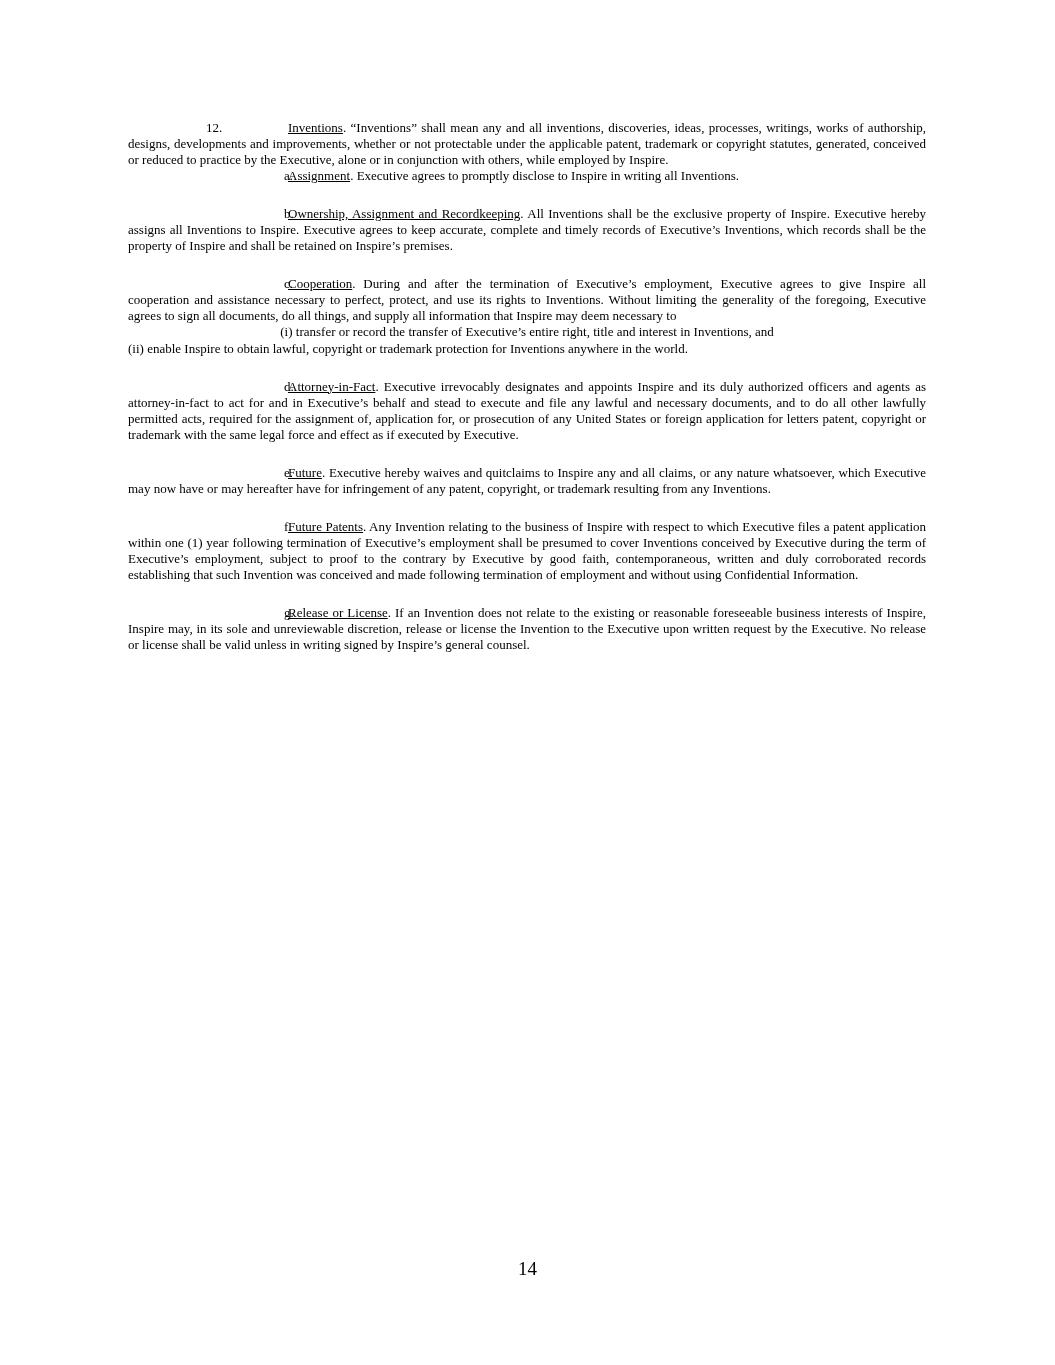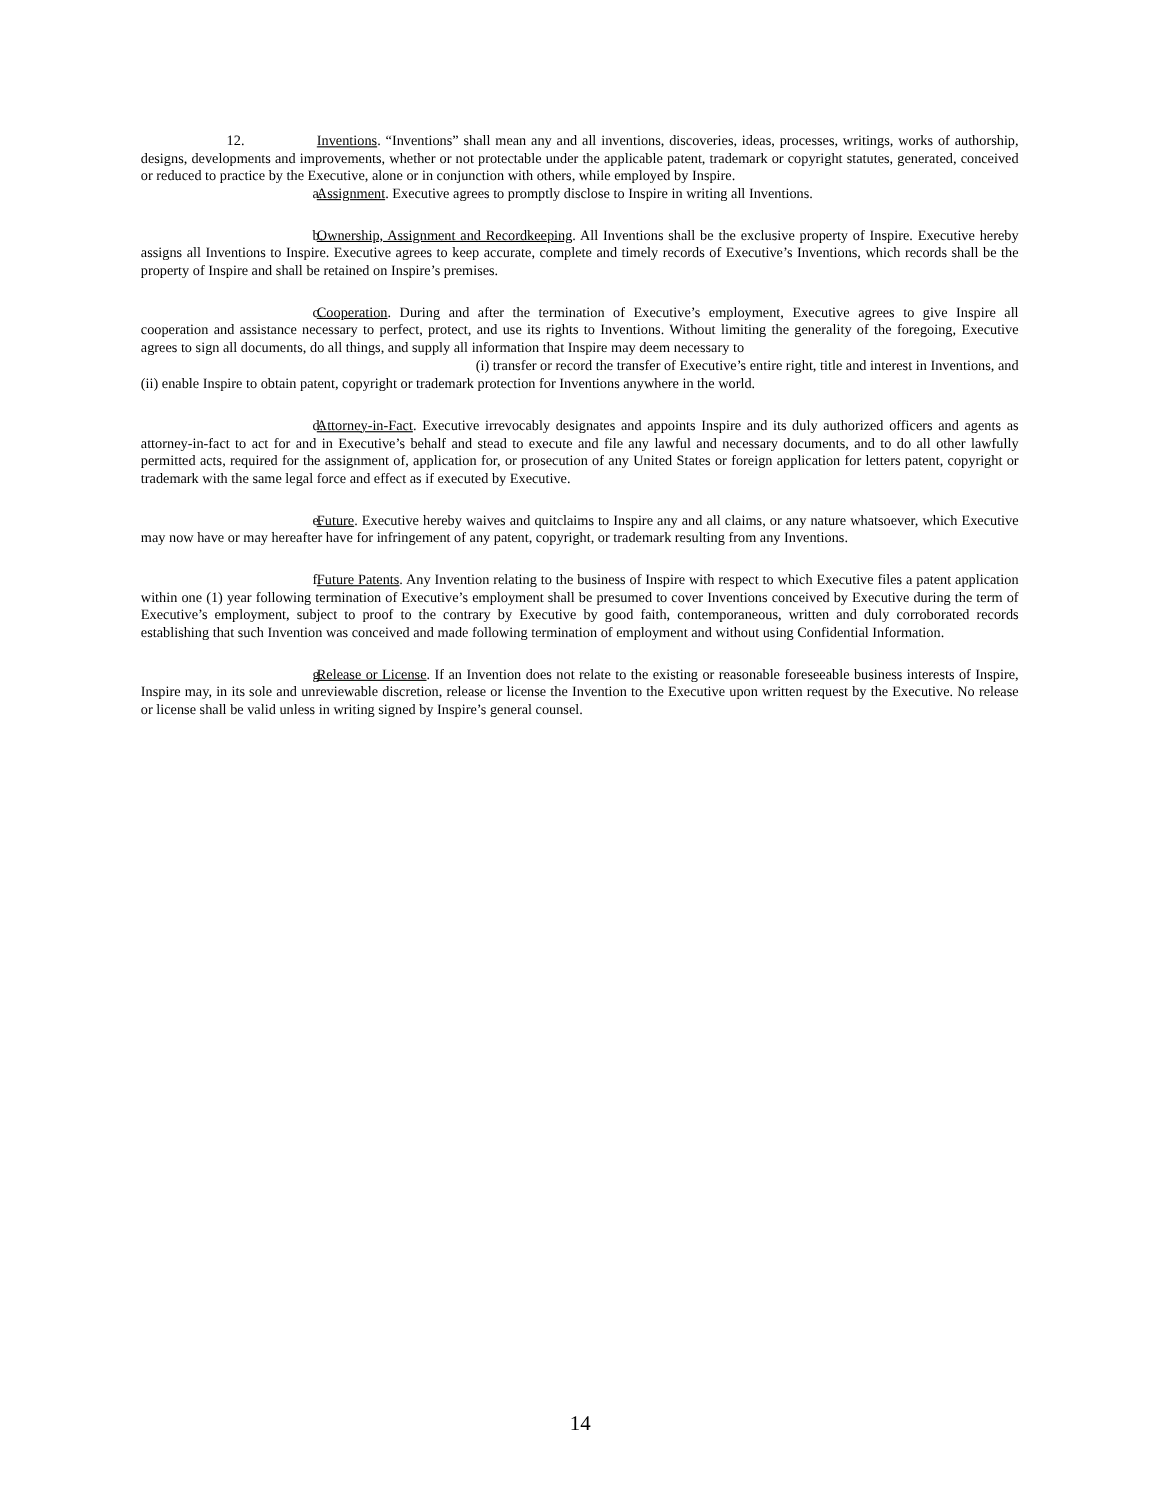--- a/index.html
+++ b/index.html
@@ -46,27 +46,27 @@
     display: inline-block;
     width: 82px;
   }
   .first-line-indent {
     text-indent: 78px;
   }
   .u {
     text-decoration: underline;
   }
   .no-just {
-    text-align: right;
+    text-align: center;
   }
   .page-number {
     position: absolute;
     left: 0;
     right: 0;
-    top: 1284px;
+    top: 1258px;
     text-align: center;
     font-size: 19px;
     font-family: "Liberation Serif", serif;
   }
 </style>
 </head>
 <body>
 
 <div class="page">
   <div class="content">
@@ -76,21 +76,21 @@
     <p class="para first-line-indent"><span class="lead-letter">a.</span><span class="u">Assignment</span><span>.  Executive agrees to promptly disclose to Inspire in writing all Inventions.</span></p>
 
     <div class="gap"></div>
 
     <p class="para first-line-indent"><span class="lead-letter">b.</span><span class="u">Ownership, Assignment and Recordkeeping</span><span>. All Inventions shall be the exclusive property of Inspire. Executive hereby assigns all Inventions to Inspire. Executive agrees to keep accurate, complete and timely records of Executive’s Inventions, which records shall be the property of Inspire and shall be retained on Inspire’s premises.</span></p>
 
     <div class="gap"></div>
 
     <p class="para first-line-indent"><span class="lead-letter">c.</span><span class="u">Cooperation</span><span>. During and after the termination of Executive’s employment, Executive agrees to give Inspire all cooperation and assistance necessary to perfect, protect, and use its rights to Inventions. Without limiting the generality of the foregoing, Executive agrees to sign all documents, do all things, and supply all information that Inspire may deem necessary to</span></p>
     <p class="para no-just">(i) transfer or record the transfer of Executive’s entire right, title and interest in Inventions, and</p>
-    <p class="para">(ii) enable Inspire to obtain patent, copyright or trademark protection for Inventions anywhere in the world.</p>
+    <p class="para">(ii) enable Inspire to obtain lawful, copyright or trademark protection for Inventions anywhere in the world.</p>
 
     <div class="gap"></div>
 
     <p class="para first-line-indent"><span class="lead-letter">d.</span><span class="u">Attorney-in-Fact</span><span>. Executive irrevocably designates and appoints Inspire and its duly authorized officers and agents as attorney-in-fact to act for and in Executive’s behalf and stead to execute and file any lawful and necessary documents, and to do all other lawfully permitted acts, required for the assignment of, application for, or prosecution of any United States or foreign application for letters patent, copyright or trademark with the same legal force and effect as if executed by Executive.</span></p>
 
     <div class="gap"></div>
 
     <p class="para first-line-indent"><span class="lead-letter">e.</span><span class="u">Future</span><span>. Executive hereby waives and quitclaims to Inspire any and all claims, or any nature whatsoever, which Executive may now have or may hereafter have for infringement of any patent, copyright, or trademark resulting from any Inventions.</span></p>
 
     <div class="gap"></div>

